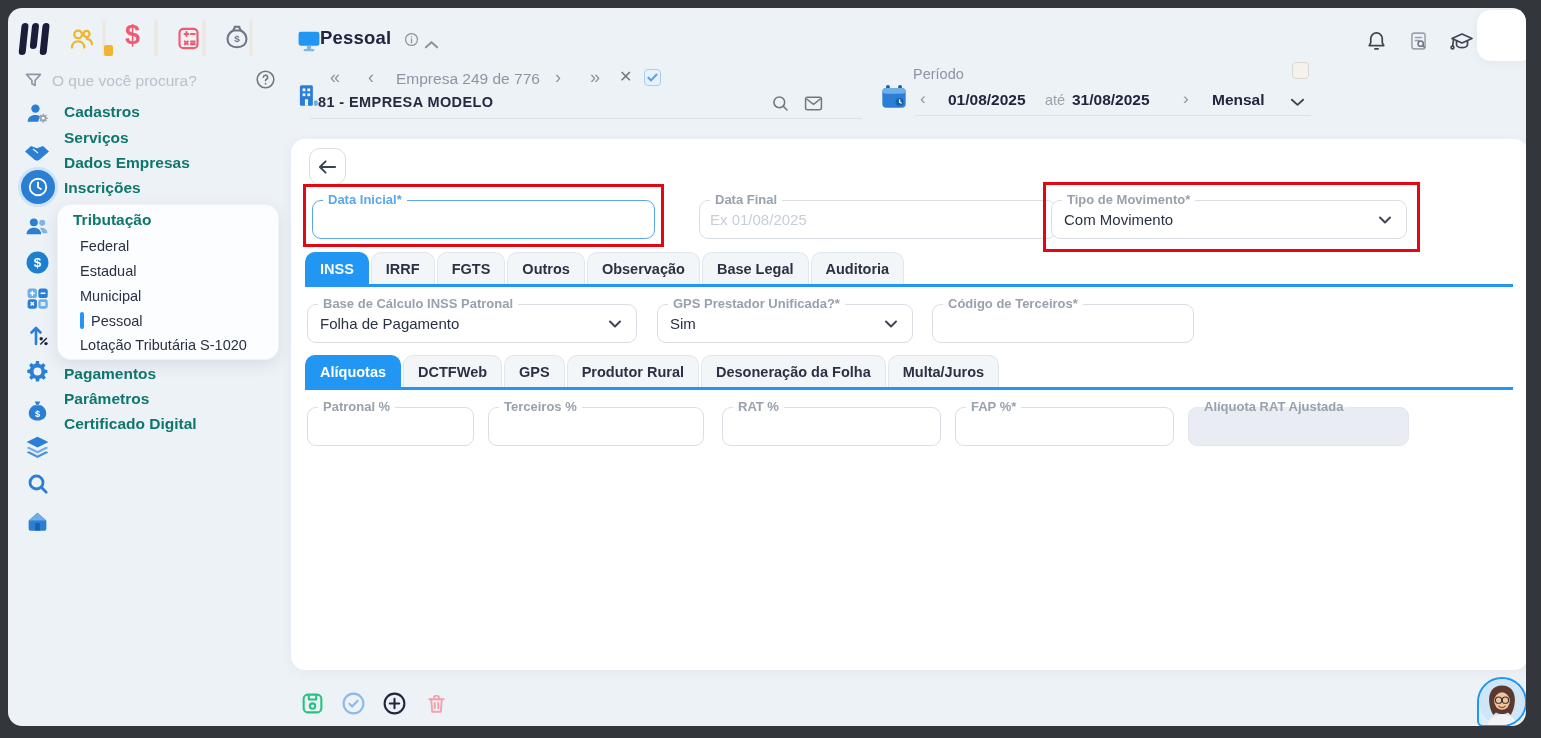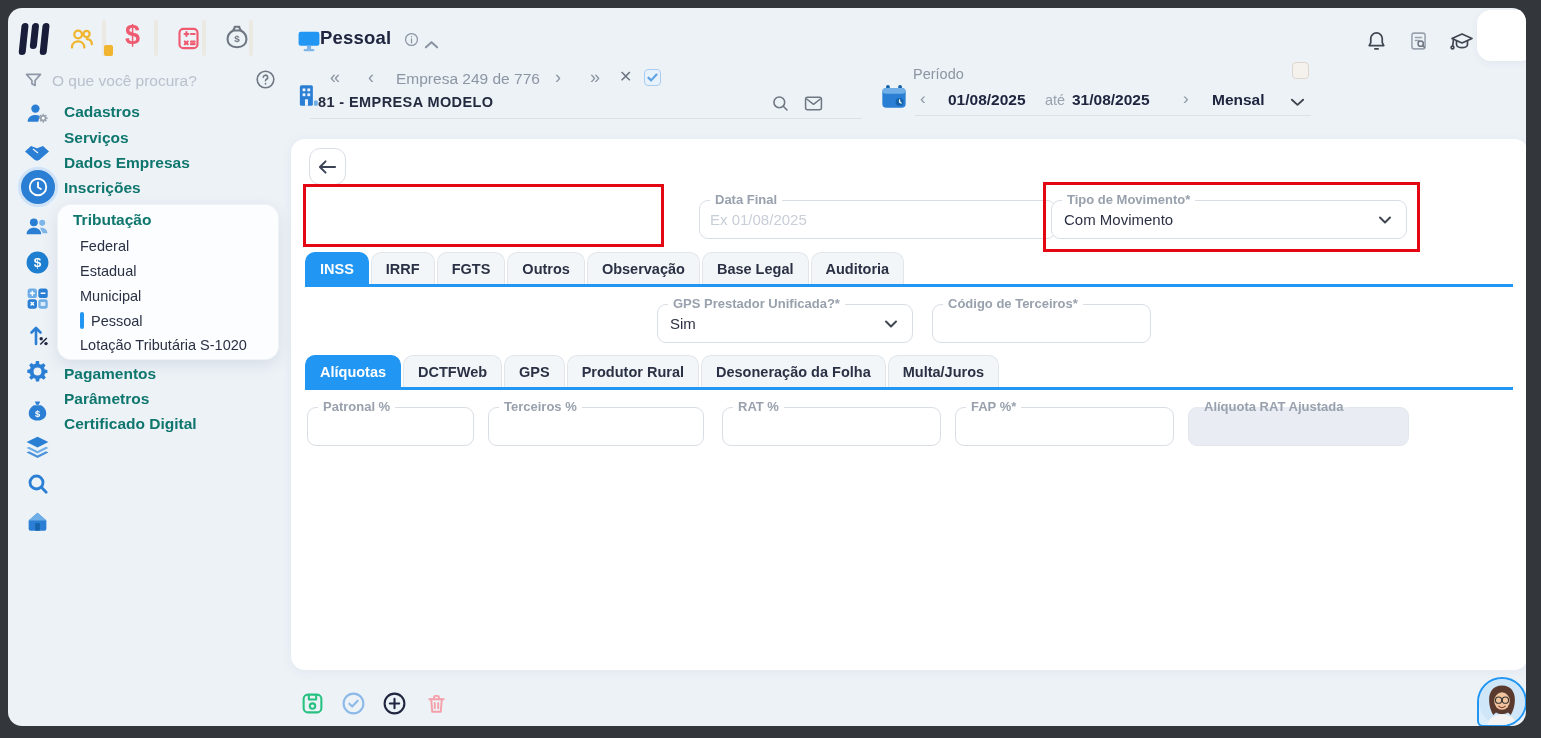--- a/index.html
+++ b/index.html
@@ -352,20 +352,24 @@
 
     <div class="abs back-btn" style="left:18px; top:9px;">
       <svg width="19" height="16" viewBox="0 0 20 16" fill="none" stroke="#3a4254" stroke-width="2" stroke-linecap="round" stroke-linejoin="round">
           <path d="M8 2L2 8l6 6M2.5 8H18"></path>
         </svg>
     </div>
 
     <div class="abs red-annot" style="left:12px; top:45px; width:361px; height:63px;"></div>
     <div class="abs red-annot" style="left:752px; top:43px; width:377px; height:70px;"></div>
 
+    <div class="abs field focused" style="left:21px; top:61px; width:343px; height:39px;">
+      <span class="flabel">Data Inicial*</span>
+      <input value="" style="">
+    </div>
     <div class="abs field" style="left:384px; top:61px; width:357px; height:39px;margin-left:24px;">
       <span class="flabel">Data Final</span>
       <input placeholder="Ex 01/08/2025" style="">
     </div>
     <div class="abs field" style="left:760px; top:61px; width:356px; height:39px;">
       <span class="flabel">Tipo de Movimento*</span>
       <span class="fvalue">Com Movimento</span>
       <svg class="chev" width="16" height="16" viewBox="0 0 16 16">
           <path d="M3 5.5l5 5 5-5" stroke="#3f4650" stroke-width="2" fill="none" stroke-linecap="round" stroke-linejoin="round"></path>
         </svg>
@@ -375,28 +379,35 @@
       <div class="tab active">INSS</div>
       <div class="tab">IRRF</div>
       <div class="tab">FGTS</div>
       <div class="tab">Outros</div>
       <div class="tab">Observação</div>
       <div class="tab">Base Legal</div>
       <div class="tab">Auditoria</div>
     </div>
     <div class="abs blue-line" style="left:14px; top:145px; width:1208px;"></div>
 
+    <div class="abs field" style="left:16px; top:165px; width:330px; height:39px;">
+      <span class="flabel">Base de Cálculo INSS Patronal</span>
+      <span class="fvalue">Folha de Pagamento</span>
+      <svg class="chev" width="16" height="16" viewBox="0 0 16 16">
+          <path d="M3 5.5l5 5 5-5" stroke="#3f4650" stroke-width="2" fill="none" stroke-linecap="round" stroke-linejoin="round"></path>
+        </svg>
+    </div>
     <div class="abs field" style="left:366px; top:165px; width:256px; height:39px;">
       <span class="flabel">GPS Prestador Unificada?*</span>
       <span class="fvalue">Sim</span>
       <svg class="chev" width="16" height="16" viewBox="0 0 16 16">
           <path d="M3 5.5l5 5 5-5" stroke="#3f4650" stroke-width="2" fill="none" stroke-linecap="round" stroke-linejoin="round"></path>
         </svg>
     </div>
-    <div class="abs field" style="left:641px; top:165px; width:219px; height:39px;">
+    <div class="abs field" style="left:641px; top:165px; width:262px; height:39px;">
       <span class="flabel">Código de Terceiros*</span>
       <input value="" style="">
     </div>
 
     <div class="abs tabrow" style="left:14px; top:216px;">
       <div class="tab active">Alíquotas</div>
       <div class="tab">DCTFWeb</div>
       <div class="tab">GPS</div>
       <div class="tab">Produtor Rural</div>
       <div class="tab">Desoneração da Folha</div>

